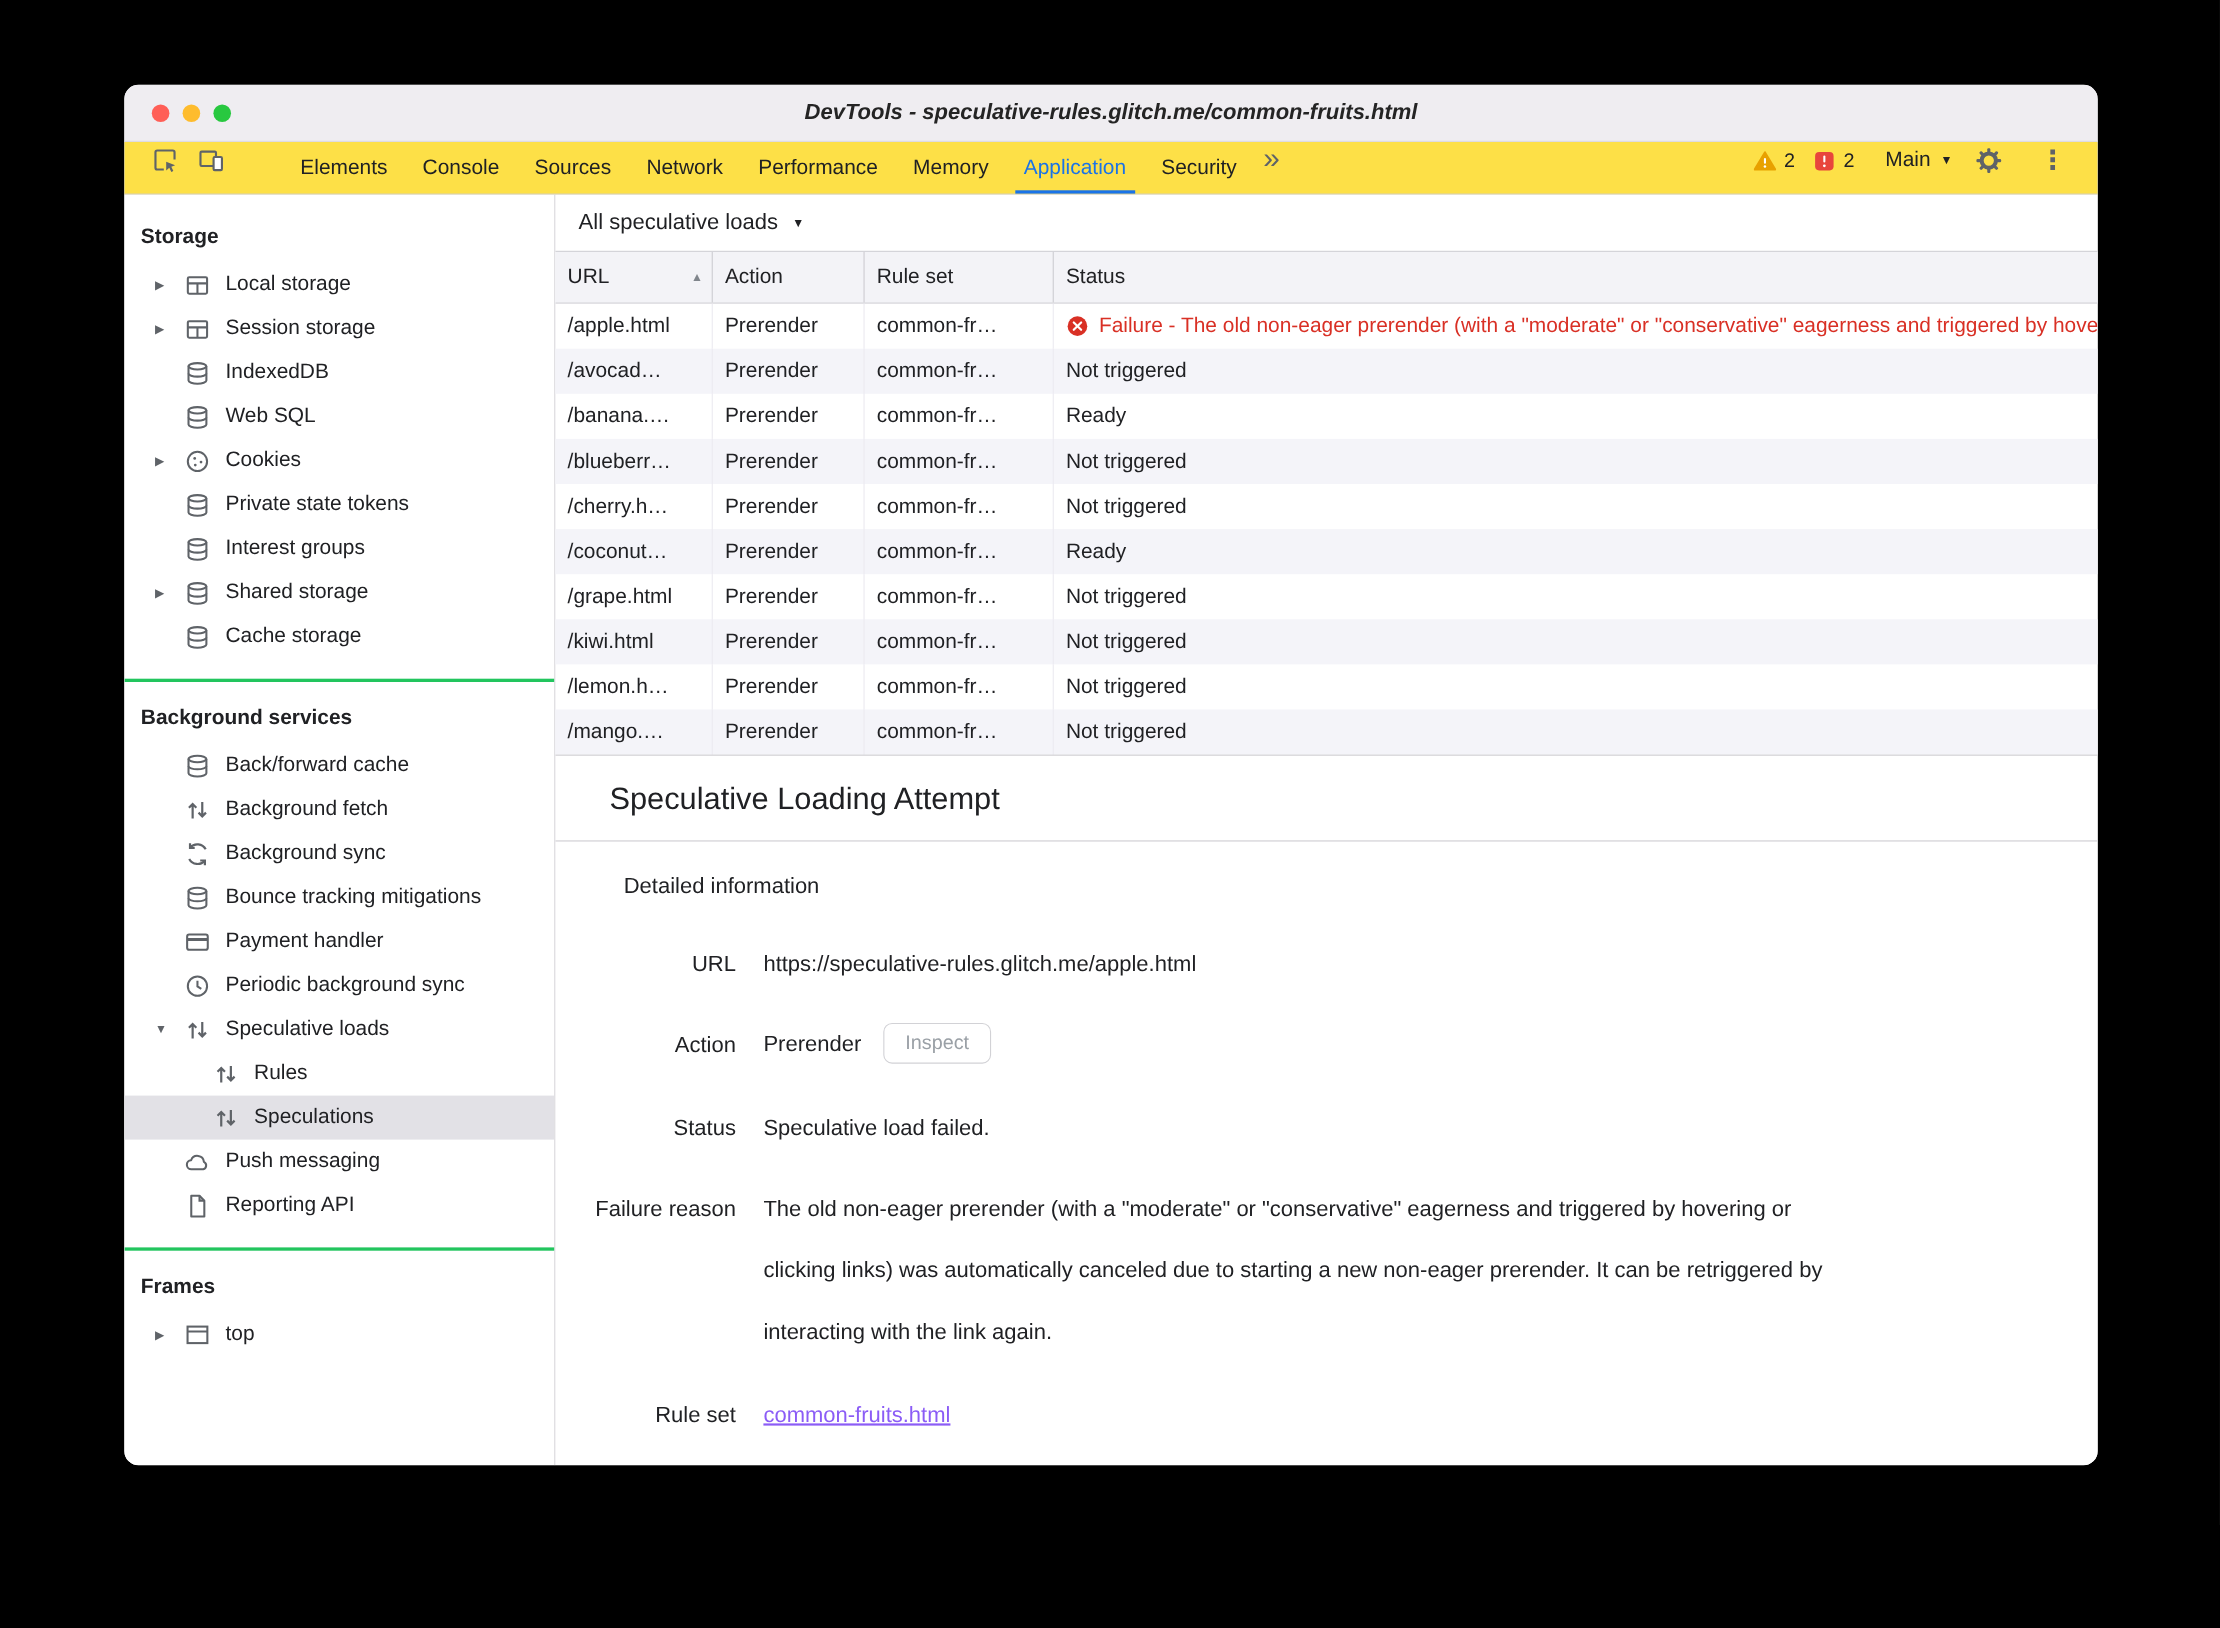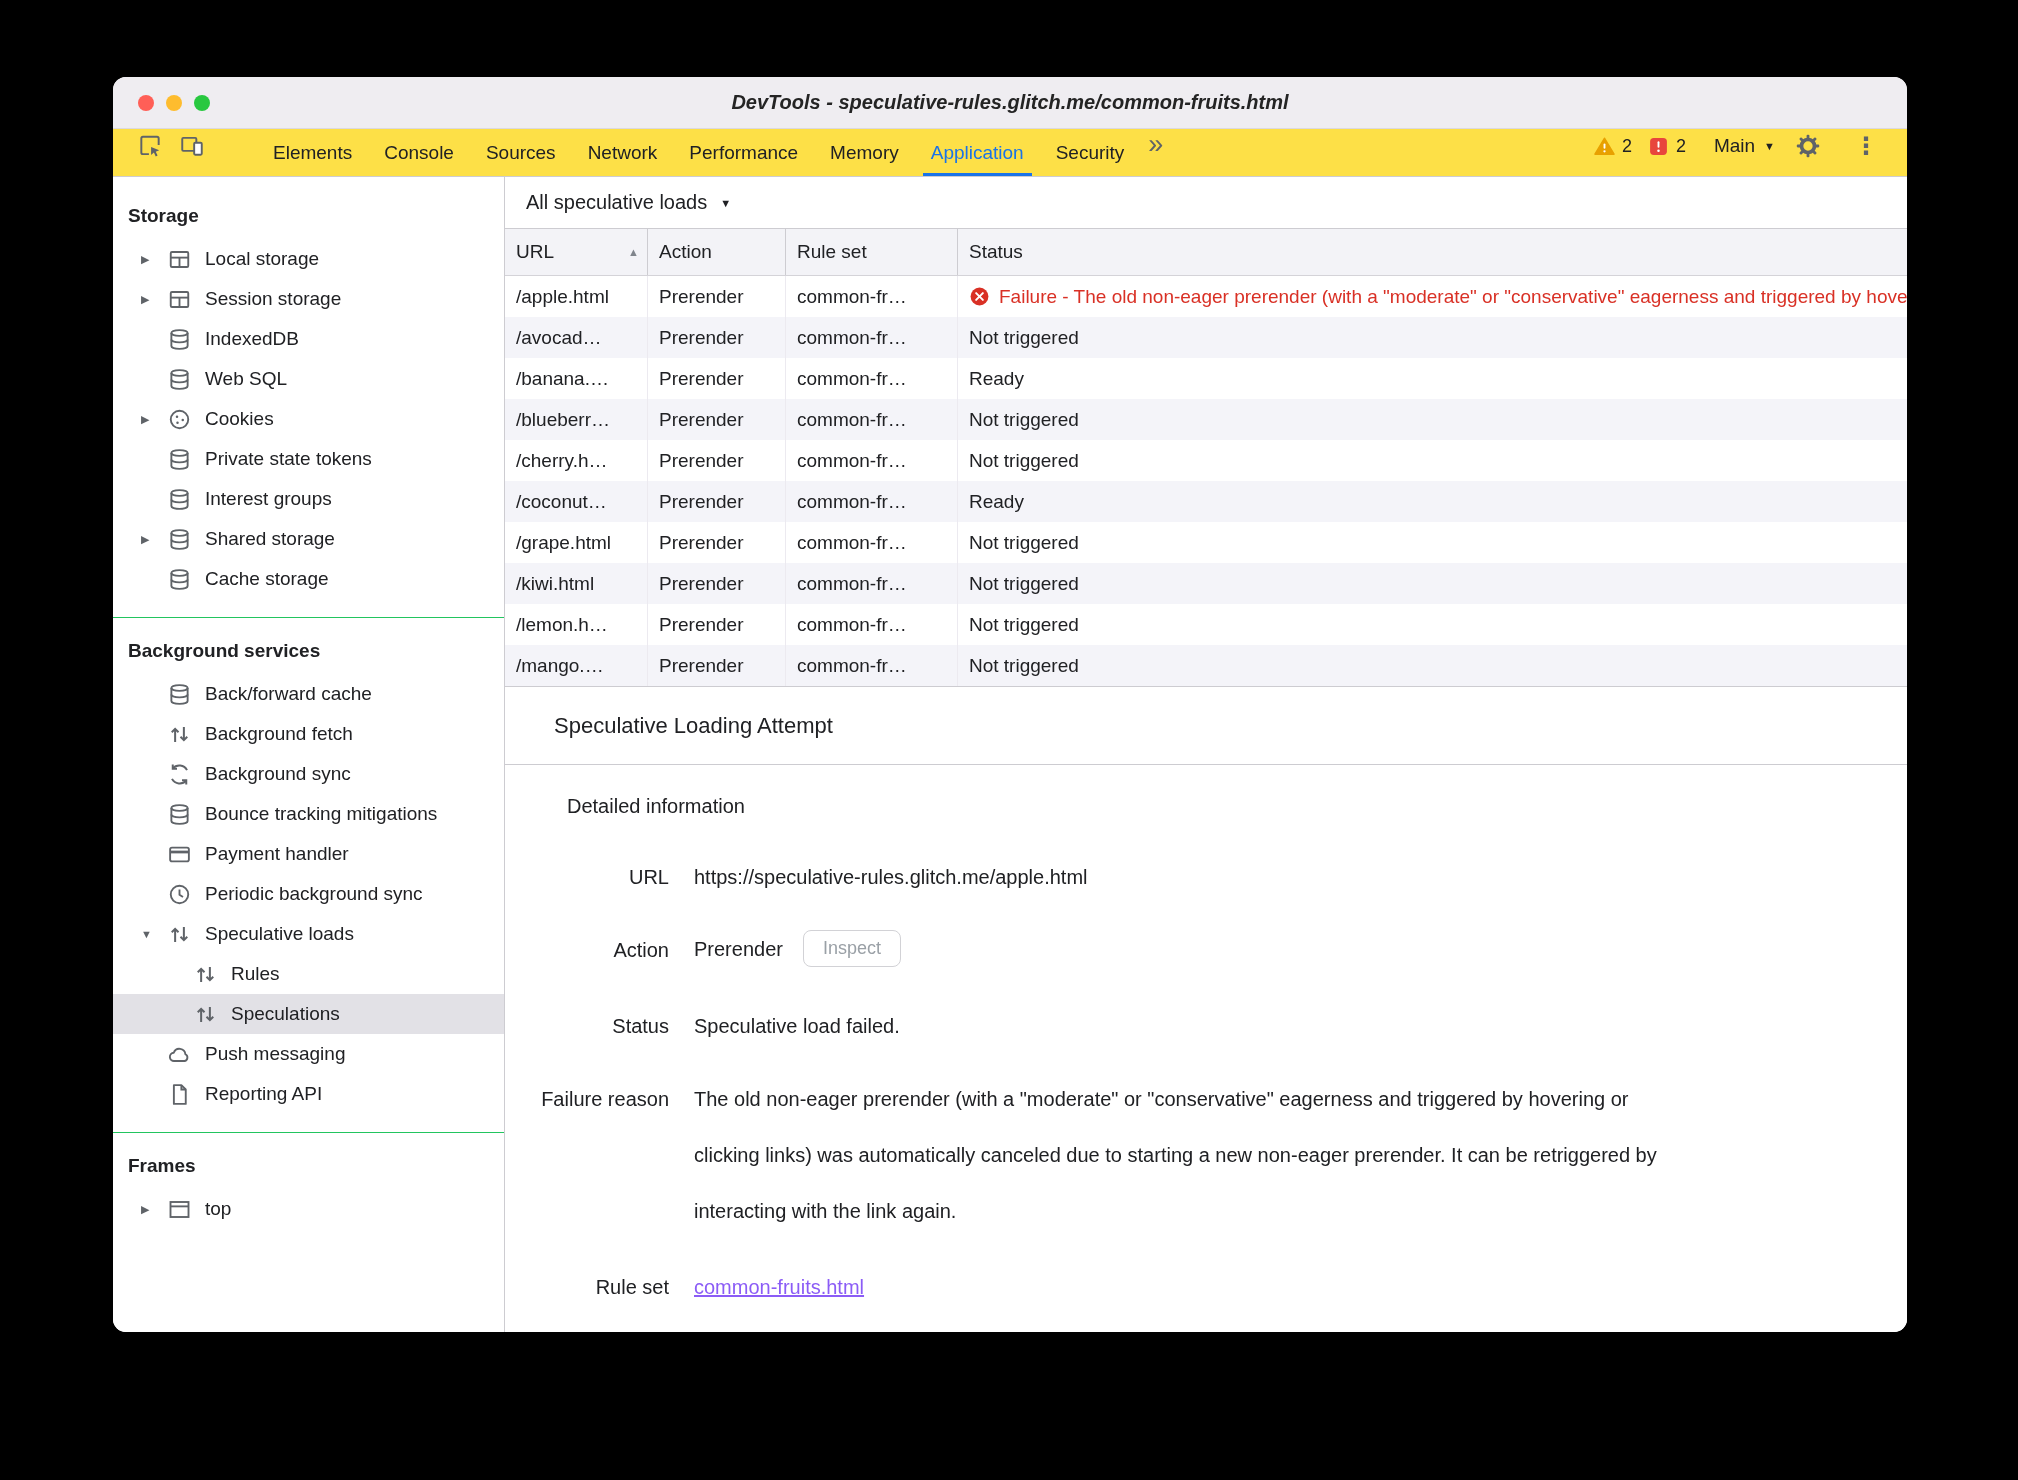--- a/index.html
+++ b/index.html
@@ -33,21 +33,21 @@
   .badge { display:flex; align-items:center; gap:7px; font-size:18px; color:#202124; cursor:pointer; }
   .badge svg { width:21px; height:21px; display:block; }
   .main-menu { display:flex; align-items:center; gap:9px; font-size:19px; margin-left:12px; cursor:pointer; }
   .caret { font-size:11px; color:#202124; }
 
   
   .content { flex:1; display:flex; min-height:0; }
 
   
   .sidebar { width:392px; flex:none; border-right:1px solid #cdccd1; overflow:hidden; padding-top:20px; background:#fff; }
-  .section + .section { border-top:1px solid #22c55e; margin-top:18px; padding-top:14px; }
+  .section + .section { border-top:3px solid #22c55e; margin-top:18px; padding-top:14px; }
   .sec-title { font-size:19px; font-weight:bold; padding:8px 0 12px 15px; color:#202124; }
   .titem { height:40px; display:flex; align-items:center; cursor:pointer; }
   .titem.selected { background:#e2e1e6; }
   .exp { width:26px; margin-left:28px; font-size:11px; color:#5f6368; flex:none; }
   .titem.child .exp { margin-left:54px; }
   .ticon { width:25px; height:25px; margin-right:13px; color:#5f6368; flex:none; }
   .ticon svg { width:25px; height:25px; display:block; }
   .tlabel { font-size:19px; color:#202124; white-space:nowrap; }
 
   
@@ -67,21 +67,21 @@
   .tbody { flex:none; }
   .trow { display:flex; height:41px; align-items:stretch; font-size:19px; cursor:pointer; }
   .tbody .trow:nth-child(even) { background:#f4f4f9; }
   .td { display:flex; align-items:center; padding-left:11px; border-right:1px solid #eceaf0;
         overflow:hidden; white-space:nowrap; }
   .td:last-child { border-right:none; }
   .status-fail { color:#d93025; gap:9px; }
   .fail-icon svg { width:21px; height:21px; display:block; }
 
   .details-header { height:79px; border-top:1px solid #cdccd1; border-bottom:1px solid #cdccd1;
-                    display:flex; align-items:center; padding-left:49px; font-size:22px; flex:none; color:#202124; }
+                    display:flex; align-items:center; padding-left:49px; font-size:28px; flex:none; color:#202124; }
   .details-body { flex:1; overflow:hidden; padding-top:30px; font-size:20px; }
   .di-heading { font-weight:normal; font-size:20px; margin-left:62px; }
   .drow { display:flex; margin-top:45px; align-items:flex-start; }
   .drow.last { margin-top:34px; }
   .dlabel { width:150px; margin-left:14px; text-align:right; flex:none; line-height:28px; color:#202124; }
   .dvalue { margin-left:25px; line-height:28px; min-width:0; }
   .action-value { display:flex; align-items:center; gap:20px; margin-top:-6px; }
   .inspect-btn { font-family:inherit; font-size:18px; color:#9aa0a6; background:#fff;
                  border:1px solid #d2d2d6; border-radius:8px; padding:7px 19px; cursor:default; }
   .failure-reason { line-height:56px; max-width:1000px; margin-top:-14px; }

